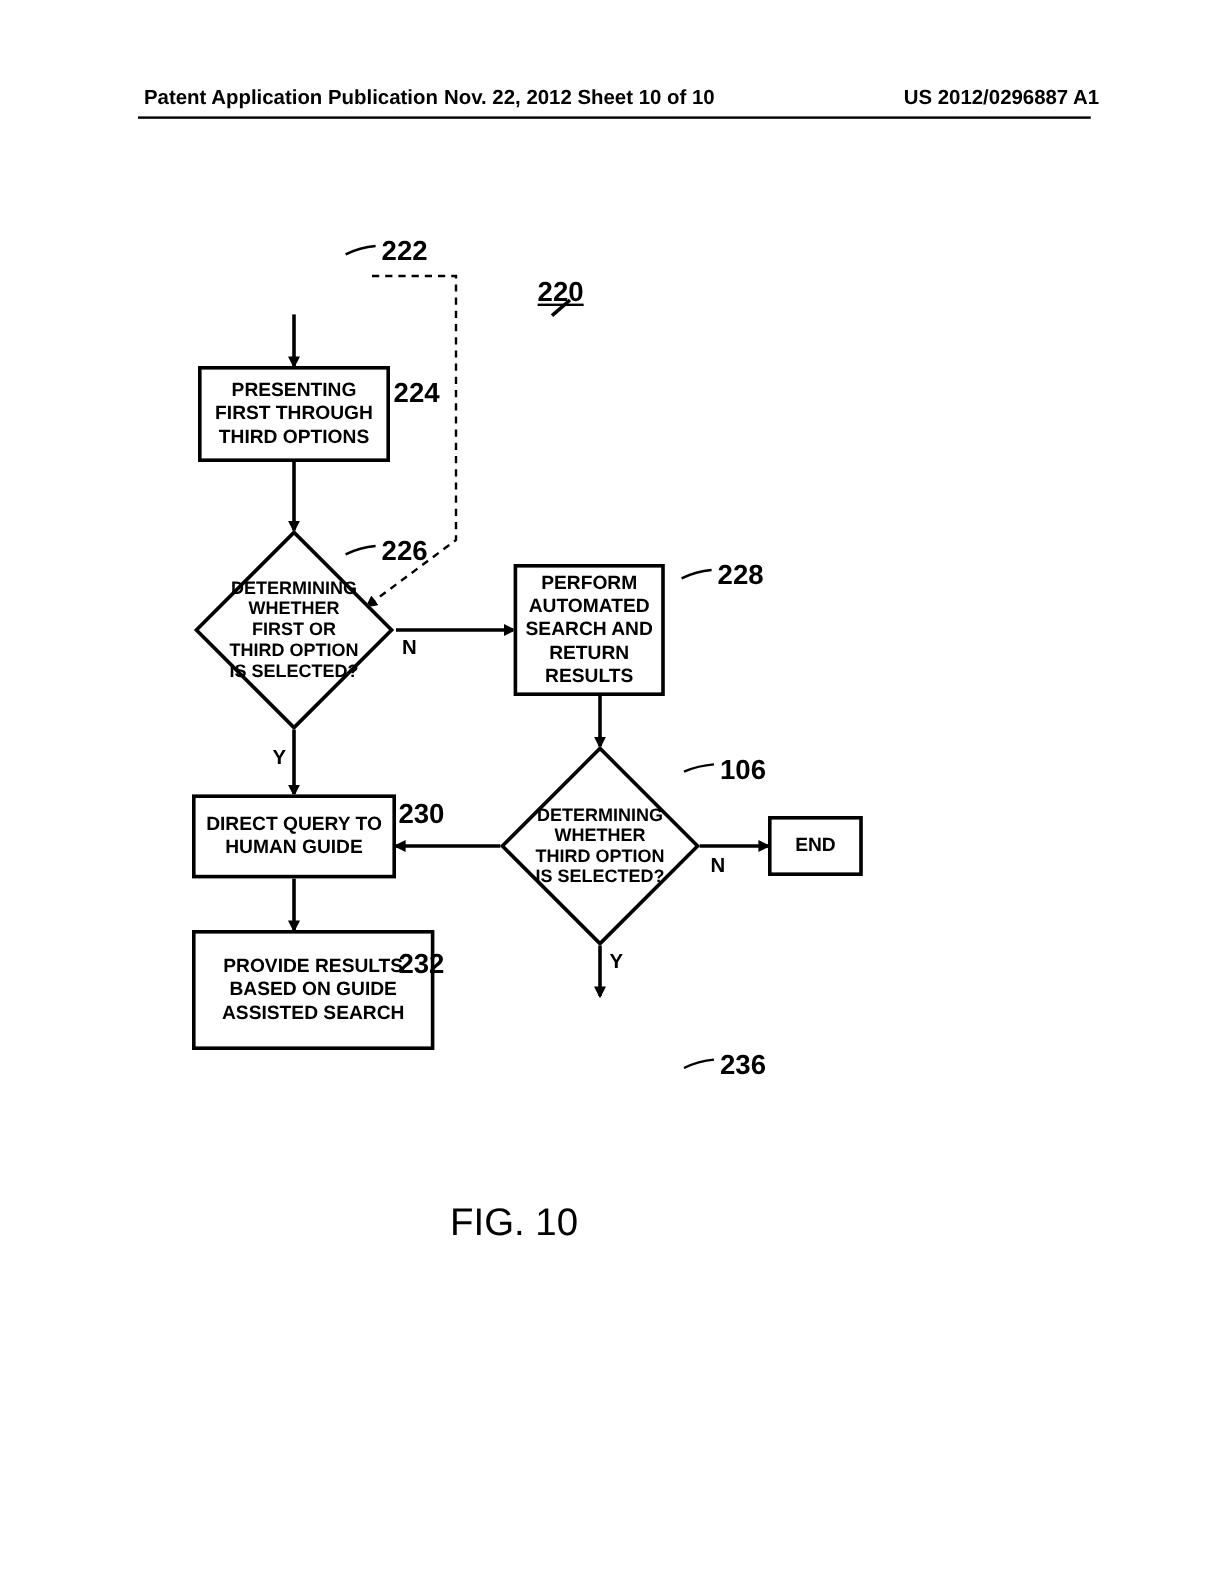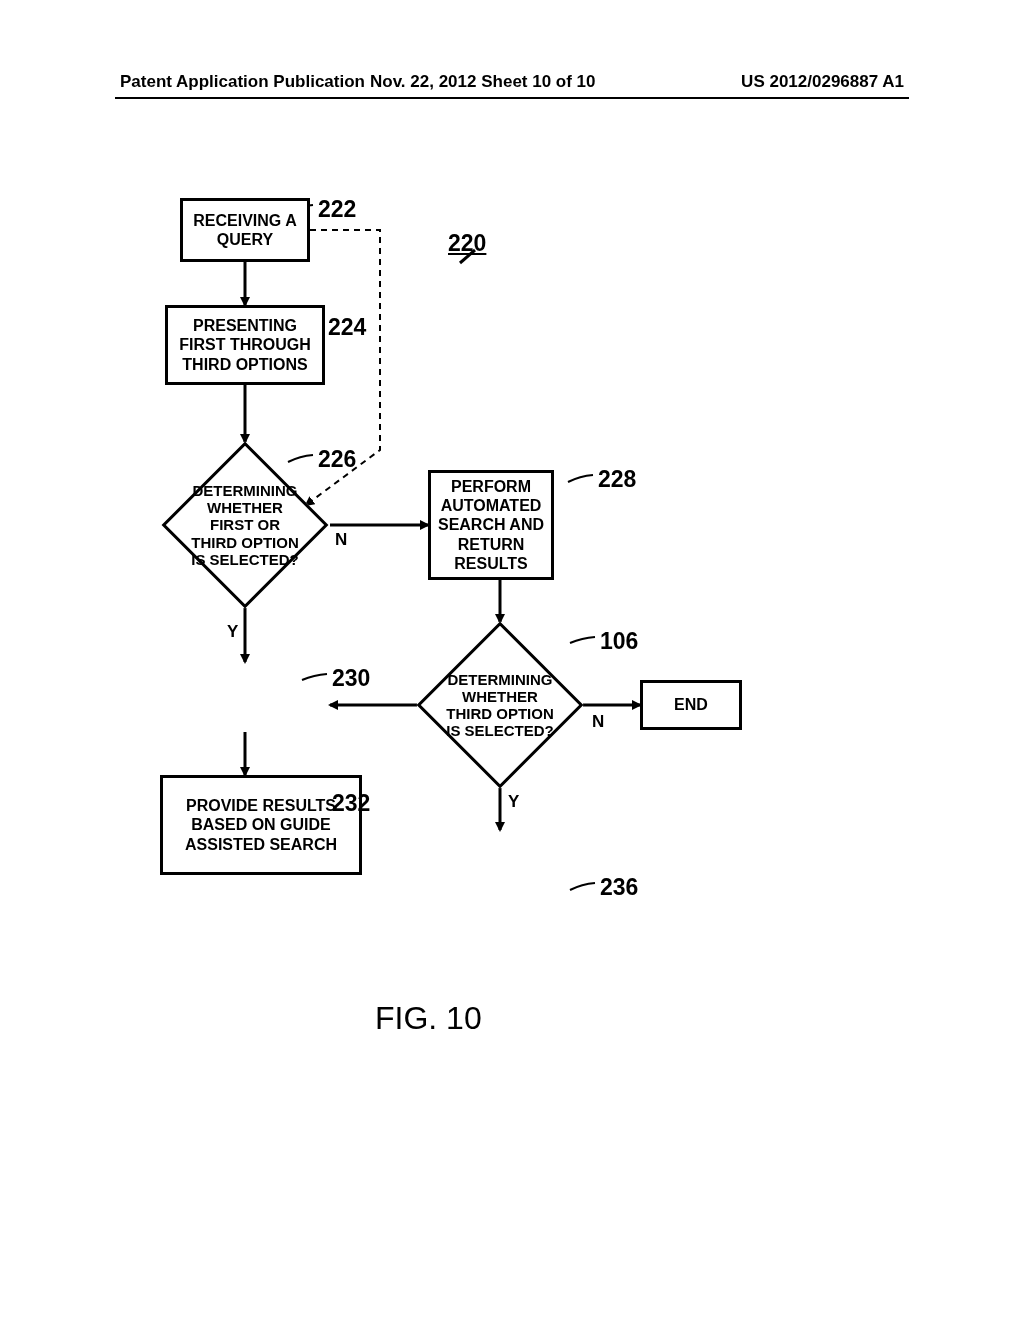--- a/index.html
+++ b/index.html
@@ -19,21 +19,21 @@
     border-top: 2px solid black;
   }
   .header-text {
     position: absolute;
     top: 72px;
     font-size: 17px;
     font-weight: bold;
   }
   .header-left { left: 120px; }
   .header-center { left: 370px; }
-  .header-right { right: 120px; }
+  .header-right { right: 108px; }
   .diagram {
     position: absolute;
     top: 190px;
     left: 130px;
     width: 620px;
     height: 880px;
   }
   .box {
     position: absolute;
     border: 3px solid black;
@@ -132,23 +132,20 @@
     <path d="M 158 22 Q 170 16 183 15" stroke="black" stroke-width="2" fill="none"></path>
     <path d="M 168 140 Q 180 134 193 133" stroke="black" stroke-width="2" fill="none"></path>
     <path d="M 158 272 Q 170 266 183 265" stroke="black" stroke-width="2" fill="none"></path>
     <path d="M 438 292 Q 450 286 463 285" stroke="black" stroke-width="2" fill="none"></path>
     <path d="M 172 490 Q 184 485 197 484" stroke="black" stroke-width="2" fill="none"></path>
     <path d="M 172 615 Q 184 610 197 609" stroke="black" stroke-width="2" fill="none"></path>
     <path d="M 440 453 Q 452 448 465 447" stroke="black" stroke-width="2" fill="none"></path>
     <path d="M 440 700 Q 452 694 465 693" stroke="black" stroke-width="2" fill="none"></path>
   </svg>
 
-  <div class="box" style="left:50px; top:8px; width:130px; height:64px;">
-    <span>RECEIVING A QUERY</span>
-  </div>
   <div class="label" style="left:188px; top:6px;">222</div>
 
   <div class="box" style="left:35px; top:115px; width:160px; height:80px;">
     <span>PRESENTING FIRST THROUGH THIRD OPTIONS</span>
   </div>
   <div class="label" style="left:198px; top:124px;">224</div>
 
   <div class="diamond" style="left:56px; top:276px; width:118px; height:118px;">
     <div class="inner">
         <span>DETERMINING WHETHER FIRST OR THIRD OPTION IS SELECTED?</span>
@@ -156,37 +153,40 @@
   </div>
   <div class="label" style="left:188px; top:256px;">226</div>
   <div class="edge-label" style="left:205px; top:340px;">N</div>
   <div class="edge-label" style="left:97px; top:432px;">Y</div>
 
   <div class="box" style="left:298px; top:280px; width:126px; height:110px;">
     <span>PERFORM AUTOMATED SEARCH AND RETURN RESULTS</span>
   </div>
   <div class="label" style="left:468px; top:276px;">228</div>
 
+  <div class="box" style="left:30px; top:472px; width:170px; height:70px;">
+    <span>DIRECT QUERY TO HUMAN GUIDE</span>
+  </div>
   <div class="label" style="left:202px; top:475px;">230</div>
 
   <div class="box" style="left:30px; top:585px; width:202px; height:100px;">
     <span>PROVIDE RESULTS BASED ON GUIDE ASSISTED SEARCH</span>
   </div>
   <div class="label" style="left:202px; top:600px;">232</div>
 
   <div class="diamond" style="left:311px; top:456px; width:118px; height:118px;">
     <div class="inner">
         <span>DETERMINING WHETHER THIRD OPTION IS SELECTED?</span>
       </div>
   </div>
   <div class="label" style="left:470px; top:438px;">106</div>
   <div class="edge-label" style="left:462px; top:522px;">N</div>
   <div class="edge-label" style="left:378px; top:602px;">Y</div>
 
-  <div class="box" style="left:510px; top:490px; width:102px; height:50px;">
+  <div class="box" style="left:510px; top:490px; width:79px; height:50px;">
     <span>END</span>
   </div>
 
   <div class="label" style="left:470px; top:684px;">236</div>
 
   <div class="label" style="left:318px; top:40px; text-decoration: underline;">220</div>
 
   <div class="fig-label" style="left:245px; top:810px;">FIG. 10</div>
 
 </div>

